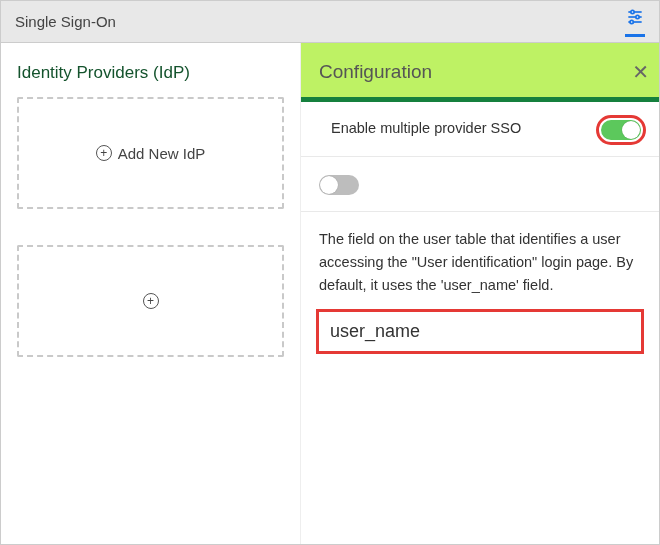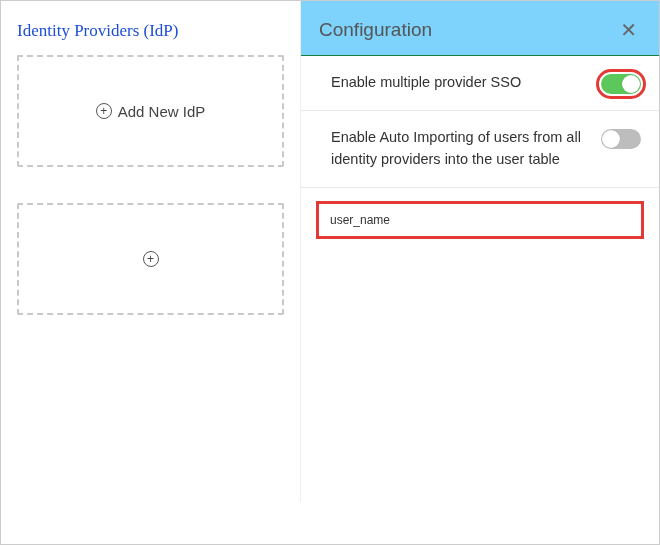--- a/index.html
+++ b/index.html
@@ -44,23 +44,22 @@
     display: flex;
     height: calc(100% - 42px);
   }
   .left {
     width: 300px;
     padding: 20px 16px;
     border-right: 1px solid #eee;
   }
   .section-title {
     font-size: 17px;
-    color: #1d4ed8;
+    color: #14532d;
     margin-bottom: 14px;
-    font-family: Liberation Serif, serif;
   }
   .dashed-box {
     border: 2px dashed #c9c9c9;
     border-radius: 2px;
     height: 112px;
     display: flex;
     align-items: center;
     justify-content: center;
     margin-bottom: 36px;
     cursor: pointer;
@@ -85,23 +84,23 @@
   .right {
     flex: 1;
     background: #fff;
     display: flex;
     flex-direction: column;
   }
   .panel-header {
     display: flex;
     align-items: center;
     justify-content: space-between;
-    padding: 18px 22px 14px 18px;
-    background: #7dd3fc;
-    border-bottom: 1px solid #15803d;
+    padding: 18px 10px 14px 18px;
+    background: #bef264;
+    border-bottom: 5px solid #15803d;
   }
   .panel-header-title {
     font-size: 19px;
     color: #555;
   }
   .close-icon {
     font-size: 20px;
     color: #666;
     cursor: pointer;
     line-height: 1;
@@ -151,36 +150,49 @@
   }
   .field-desc {
     font-size: 14.5px;
     color: #333;
     line-height: 1.6;
     margin-bottom: 14px;
   }
   .text-input {
     width: 100%;
     padding: 8px 10px;
-    font-size: 12px;
+    font-size: 18px;
     border: 1px solid #bbb;
     outline: none;
     color: #333;
   }
   .text-input.highlight-red {
     outline: 3px solid #e53935;
     outline-offset: 0;
     border-color: transparent;
   }
 </style>
 </head>
 <body>
 
 <div class="frame">
 
+  <div class="titlebar">
+    <span class="titlebar-title">Single Sign-On</span>
+    <span class="settings-icon">
+      <svg viewBox="0 0 24 24">
+          <line x1="4" y1="6" x2="20" y2="6"></line>
+          <line x1="4" y1="12" x2="20" y2="12"></line>
+          <line x1="4" y1="18" x2="20" y2="18"></line>
+          <circle cx="9" cy="6" r="2" fill="#fff"></circle>
+          <circle cx="15" cy="12" r="2" fill="#fff"></circle>
+          <circle cx="8" cy="18" r="2" fill="#fff"></circle>
+        </svg>
+    </span>
+  </div>
 
   <div class="body">
 
     <div class="left">
       <div class="section-title">Identity Providers (IdP)</div>
       <div class="dashed-box">
         <div class="dashed-inner">
           <span class="plus-circle">+</span>
           <span>Add New IdP</span>
         </div>
@@ -200,26 +212,26 @@
       </div>
 
       <div class="setting-row">
         <div class="setting-label">Enable multiple provider SSO</div>
         <div class="toggle on highlight-red">
             <div class="knob"></div>
           </div>
       </div>
 
       <div class="setting-row">
-        <div class="setting-label">Enable Auto Importing of users from all identity providers into the user table</div>
         <div class="toggle off">
             <div class="knob"></div>
           </div>
       </div>
 
 
       <div class="field-row">
+        <div class="field-desc">The field on the user table that identifies a user accessing the "User identification" login page. By default, it uses the 'user_name' field.</div>
         <input class="text-input highlight-red" value="user_name" style="">
       </div>
 
     </div>
   </div>
 </div>
 
 </body></html>

